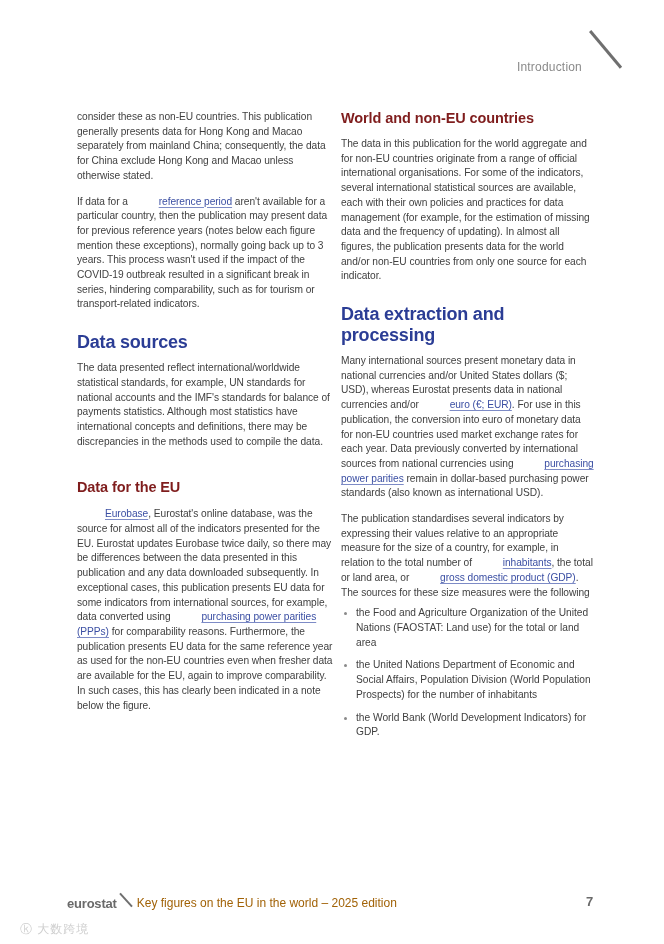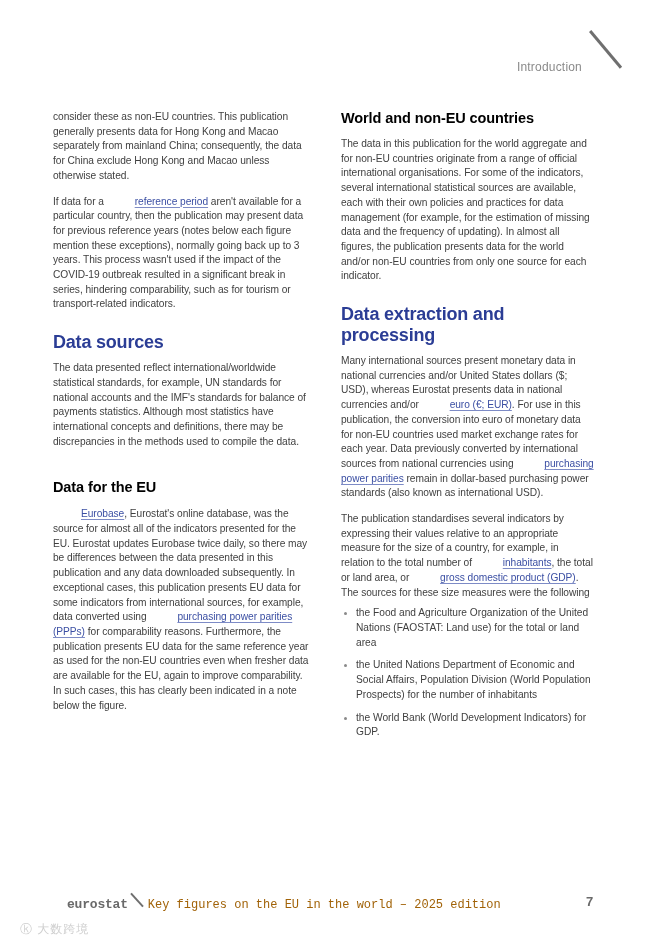--- a/index.html
+++ b/index.html
@@ -3,35 +3,35 @@
   <meta charset="utf-8">
   <style>
     * { margin: 0; padding: 0; box-sizing: border-box; }
     html, body { width: 664px; height: 944px; background: #ffffff; overflow: hidden; }
     body { position: relative; font-family: "Liberation Sans", "DejaVu Sans", sans-serif; color: #3a3a3a; }
 
     .header-section { position: absolute; right: 82px; top: 60px; font-size: 12px; color: #8a8a8a; letter-spacing: 0.2px; }
     .header-slash { position: absolute; left: 589px; top: 32px; width: 3px; height: 48px; background: #6f6f6f; transform: rotate(-40deg); transform-origin: top left; }
 
     .col { position: absolute; top: 110px; width: 256px; }
-    .col-left { left: 53px; }
+    .col-left { left: 77px; }
     .col-right { left: 341px; width: 253px; }
 
     p { font-size: 10.2px; line-height: 14.7px; color: #3f3f3f; margin-bottom: 11px; letter-spacing: -0.05px; }
     a, .link { color: #3b4fa3; text-decoration: underline; text-decoration-color: #7d8bc6; text-underline-offset: 1.5px; cursor: pointer; padding-left: 28px; }
 
     h2.big { font-size: 18px; font-weight: bold; color: #2b3d95; margin: 20px 0 8px; letter-spacing: -0.2px; }
-    h3.med { font-size: 14.5px; font-weight: bold; color: #000000; margin: 30px 0 12px; letter-spacing: -0.1px; }
+    h3.med { font-size: 14.5px; font-weight: bold; color: #7f1d1d; margin: 30px 0 12px; letter-spacing: -0.1px; }
     .col-right h3.med { margin-top: 0; margin-bottom: 11px; }
 
     ul.bullets { list-style: none; margin-top: 4px; }
     ul.bullets li { position: relative; padding-left: 15px; font-size: 10.2px; line-height: 14.7px; color: #3f3f3f; margin-bottom: 8px; }
     ul.bullets li .dot { position: absolute; left: 3px; top: 6px; width: 3px; height: 3px; border-radius: 50%; background: #8a8a8a; }
 
-    .footer { position: absolute; left: 67px; top: 894px; display: flex; align-items: flex-end; font-family: Liberation Mono, monospace; }
+    .footer { position: absolute; left: 67px; top: 894px; display: flex; align-items: center; }
     .footer .logo { font-size: 13px; font-weight: bold; color: #6a6a6a; letter-spacing: -0.2px; }
     .footer .logo-slash { display: inline-block; width: 2px; height: 18px; background: #6f6f6f; transform: rotate(-42deg); margin: 0 10px 0 8px; position: relative; top: -3px; }
     .footer .title { font-size: 12px; color: #a16207; }
     .page-num { position: absolute; left: 586px; top: 894px; font-size: 13px; font-weight: bold; color: #6a6a6a; }
 
     .watermark { position: absolute; left: 20px; top: 921px; font-size: 12px; color: #cfcfcf; letter-spacing: 1px; }
   </style>
 </head>
 <body>
 

